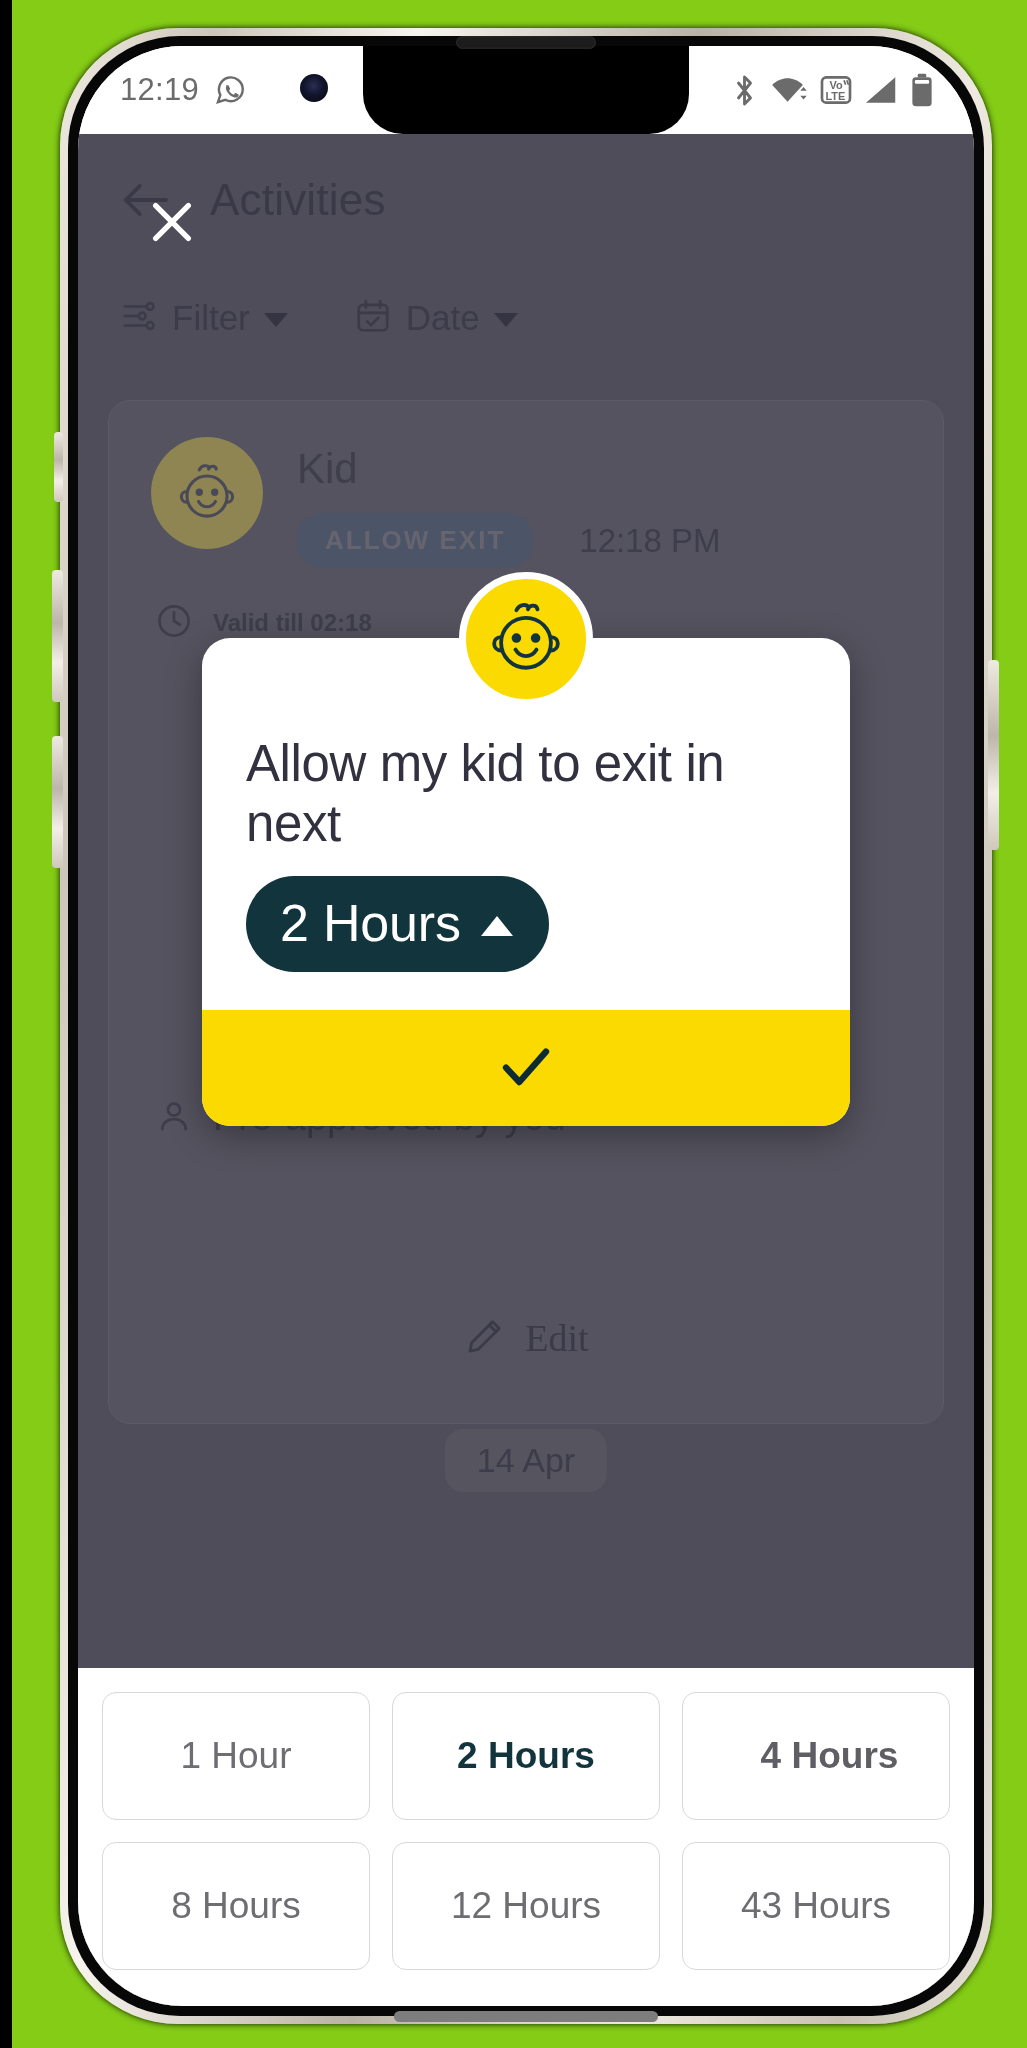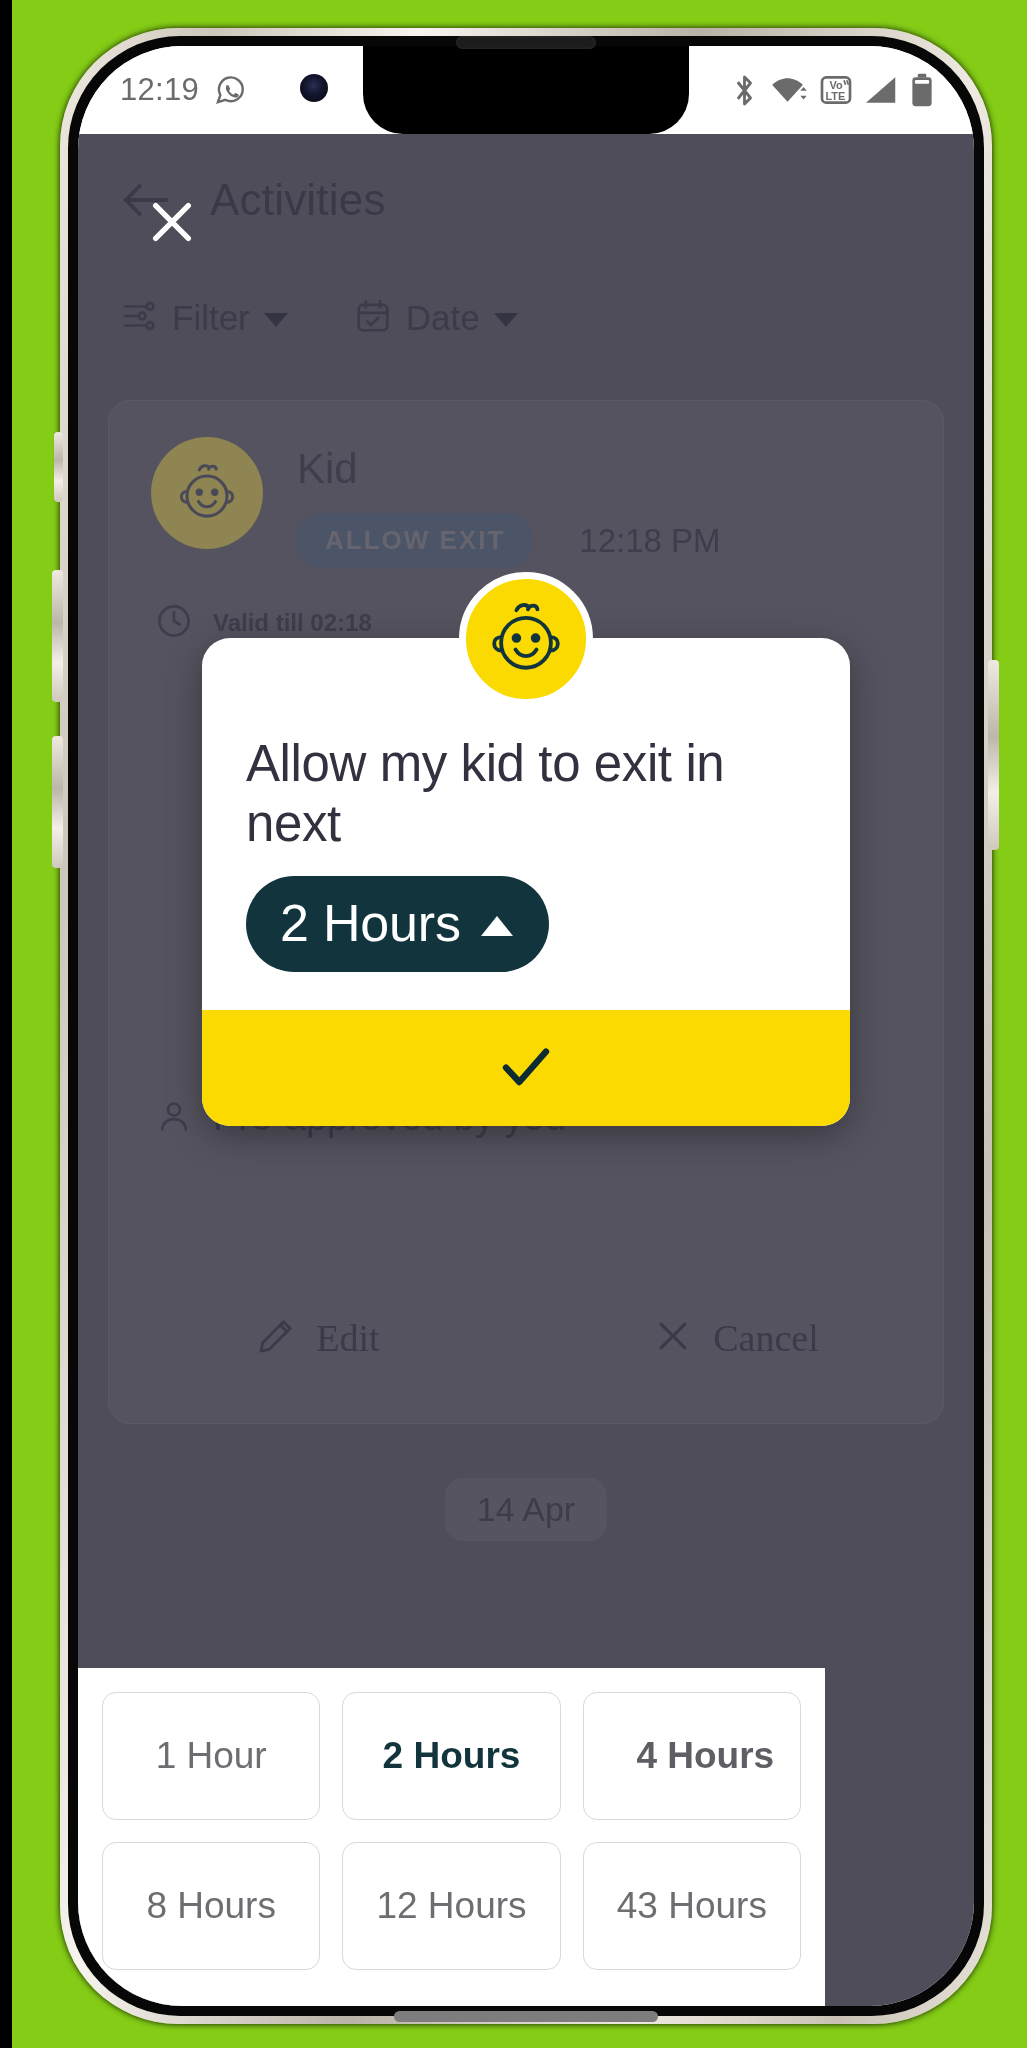--- a/index.html
+++ b/index.html
@@ -226,21 +226,21 @@
     flex: 1;
     display: flex; align-items: center; justify-content: center; gap: 20px;
   }
   .act-act-label { font-size: 38px; color: #3b3a48; font-family: Liberation Serif, serif; }
 
   
   .date-chip {
     position: absolute;
     left: 50%;
     transform: translateX(-50%);
-    top: 1344px;
+    top: 1295px;
     background: #55545f;
     border-radius: 18px;
     padding: 12px 32px;
     font-size: 34px;
     color: #3d3c4a;
   }
 
   
   .dialog {
     position: absolute;
@@ -306,21 +306,21 @@
     align-items: center;
     justify-content: center;
     z-index: 61;
   }
 
   
   .sheet {
     position: absolute;
     left: 0;
     bottom: 0;
-    width: 747px;
+    width: 896px;
     height: 338px;
     background: #ffffff;
     z-index: 70;
     padding: 24px 24px 0 24px;
   }
   .sheet-grid {
     display: grid;
     grid-template-columns: repeat(3, 1fr);
     grid-template-rows: repeat(2, 128px);
     gap: 22px;
@@ -492,28 +492,20 @@
         <div class="act-actions">
           <div class="act-act">
             <span>
               <svg width="40" height="40" viewBox="0 0 24 24" fill="none" stroke="#3b3a48" stroke-width="1.7" stroke-linecap="round" stroke-linejoin="round">
                 <path d="M16.5 3.5l4 4L8 20l-5 1 1-5 12.5-12.5z"></path>
                   <path d="M14.6 5.4l4 4"></path>
               </svg>
             </span>
             <span class="act-act-label">Edit</span>
           </div>
-          <div class="act-act">
-            <span>
-              <svg width="40" height="40" viewBox="0 0 24 24" fill="none" stroke="#3b3a48" stroke-width="2" stroke-linecap="round">
-                <path d="M5 5l14 14M19 5L5 19"></path>
-              </svg>
-            </span>
-            <span class="act-act-label">Cancel</span>
-          </div>
         </div>
       </div>
 
       <div class="date-chip">14 Apr</div>
     </div>
 
     <span class="close-x">
       <svg width="56" height="56" viewBox="0 0 24 24" fill="none" stroke="#ffffff" stroke-width="2.3" stroke-linecap="round">
         <path d="M5 5l14 14M19 5L5 19"></path>
       </svg>

